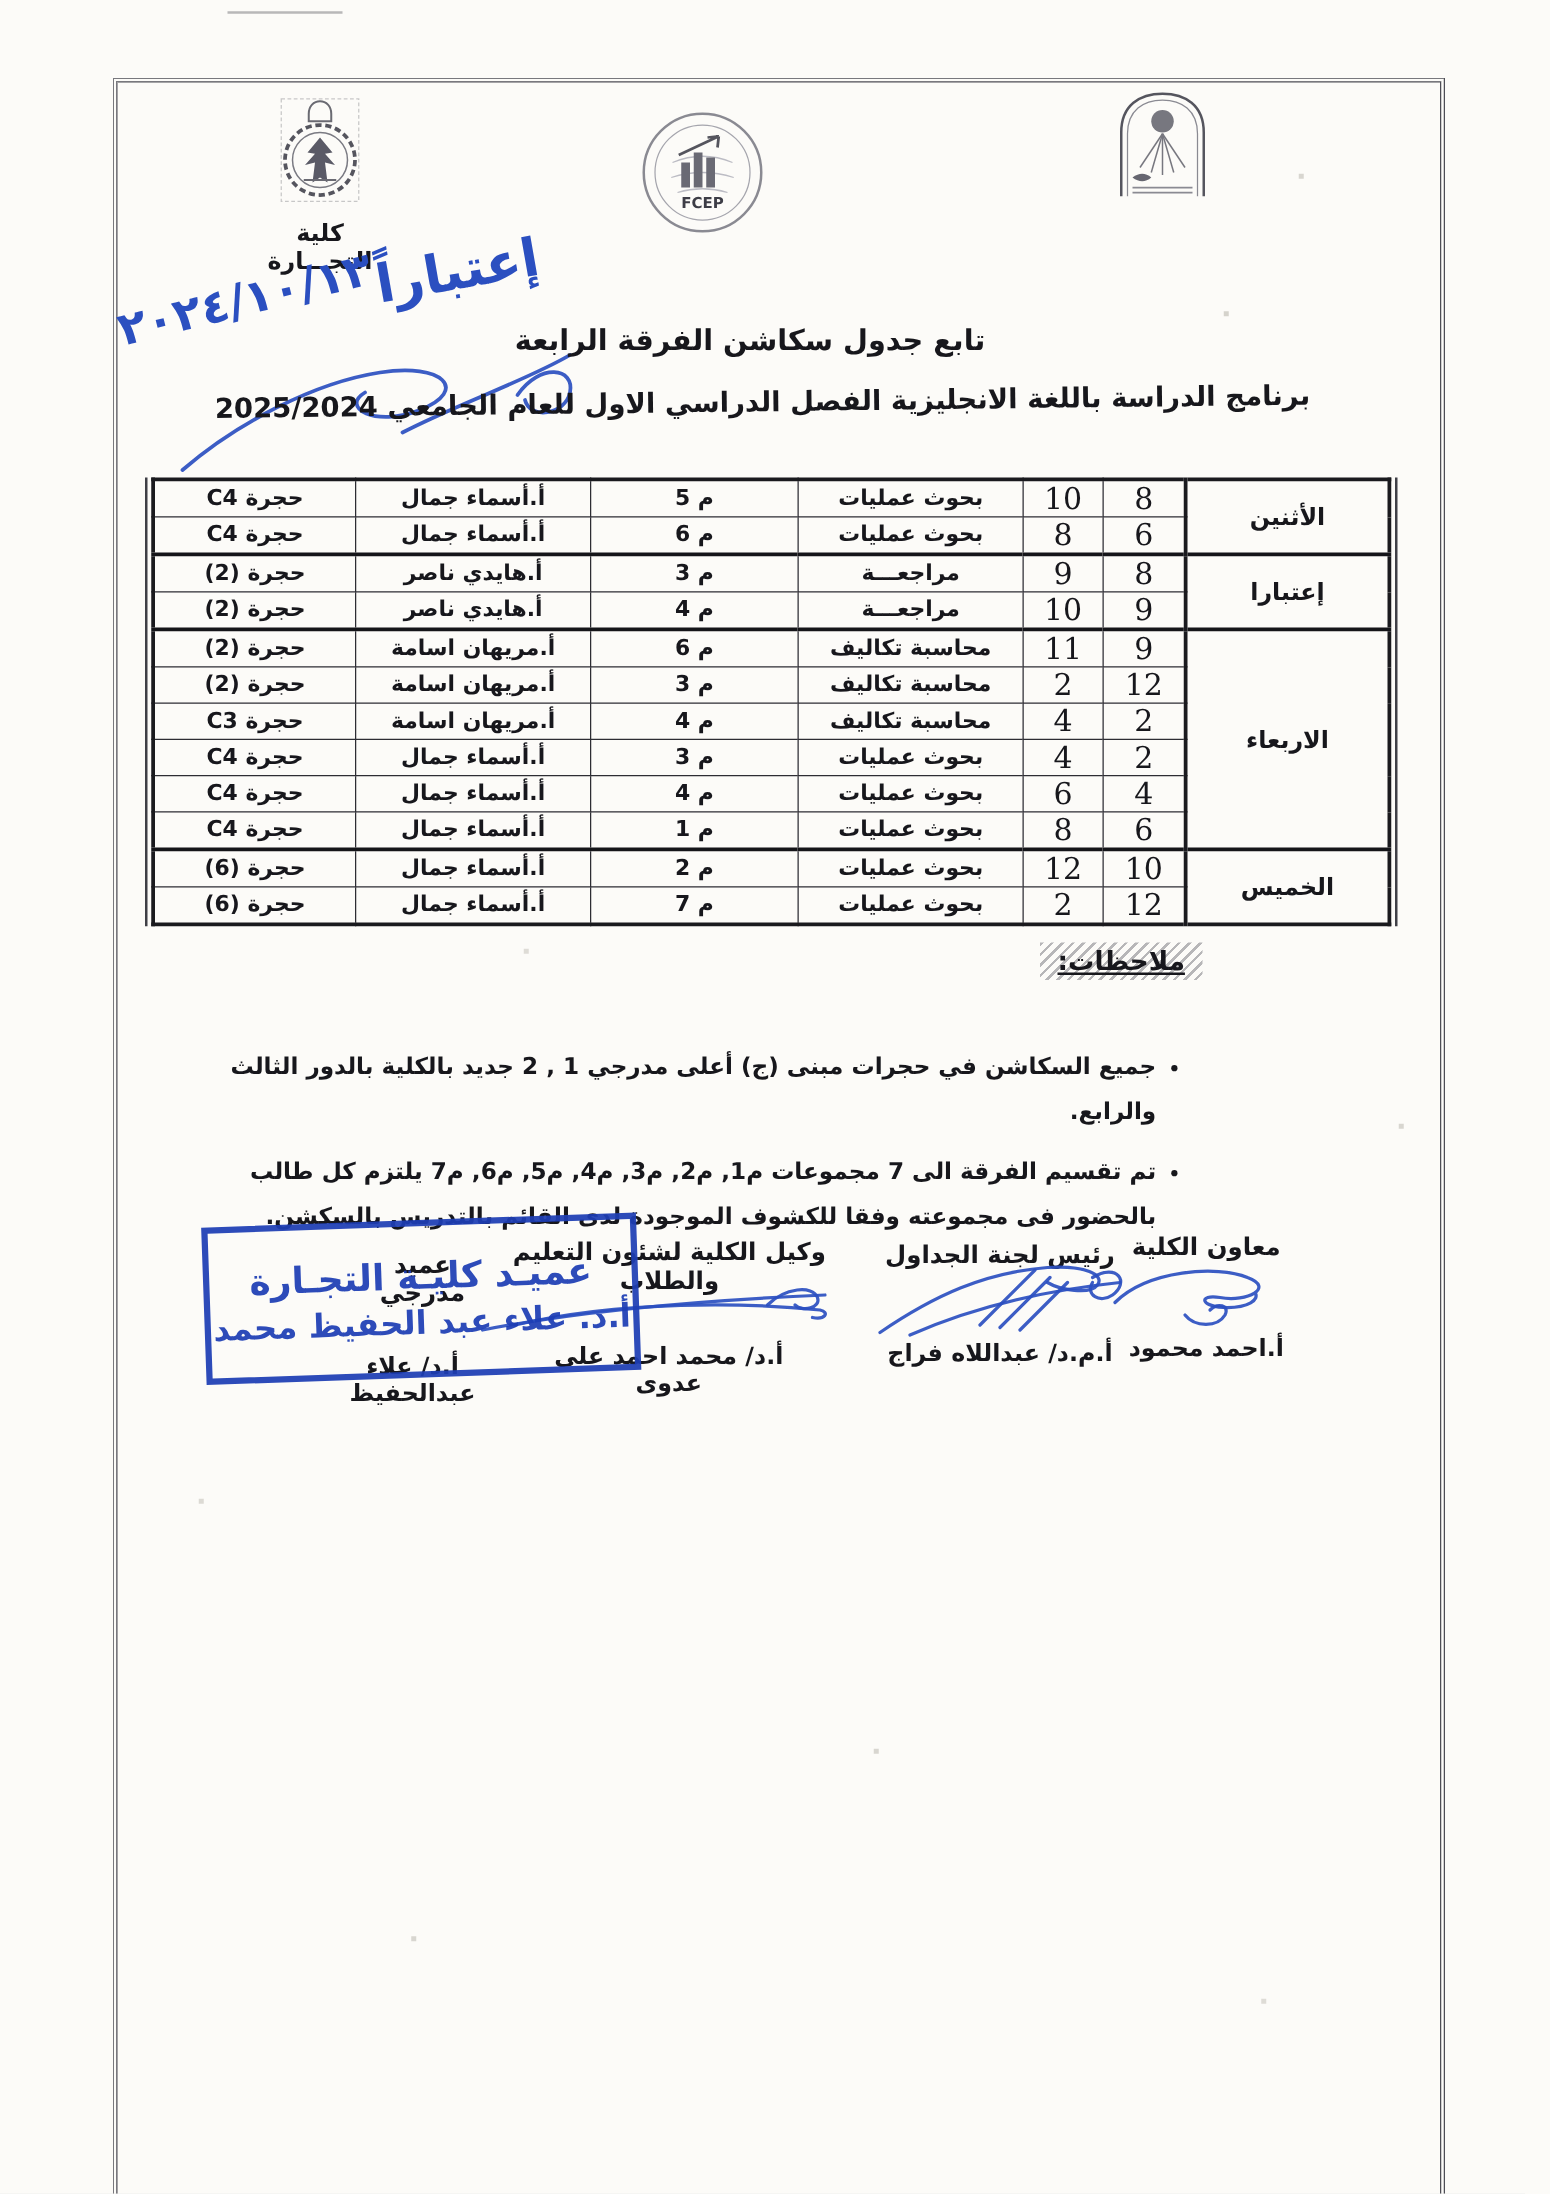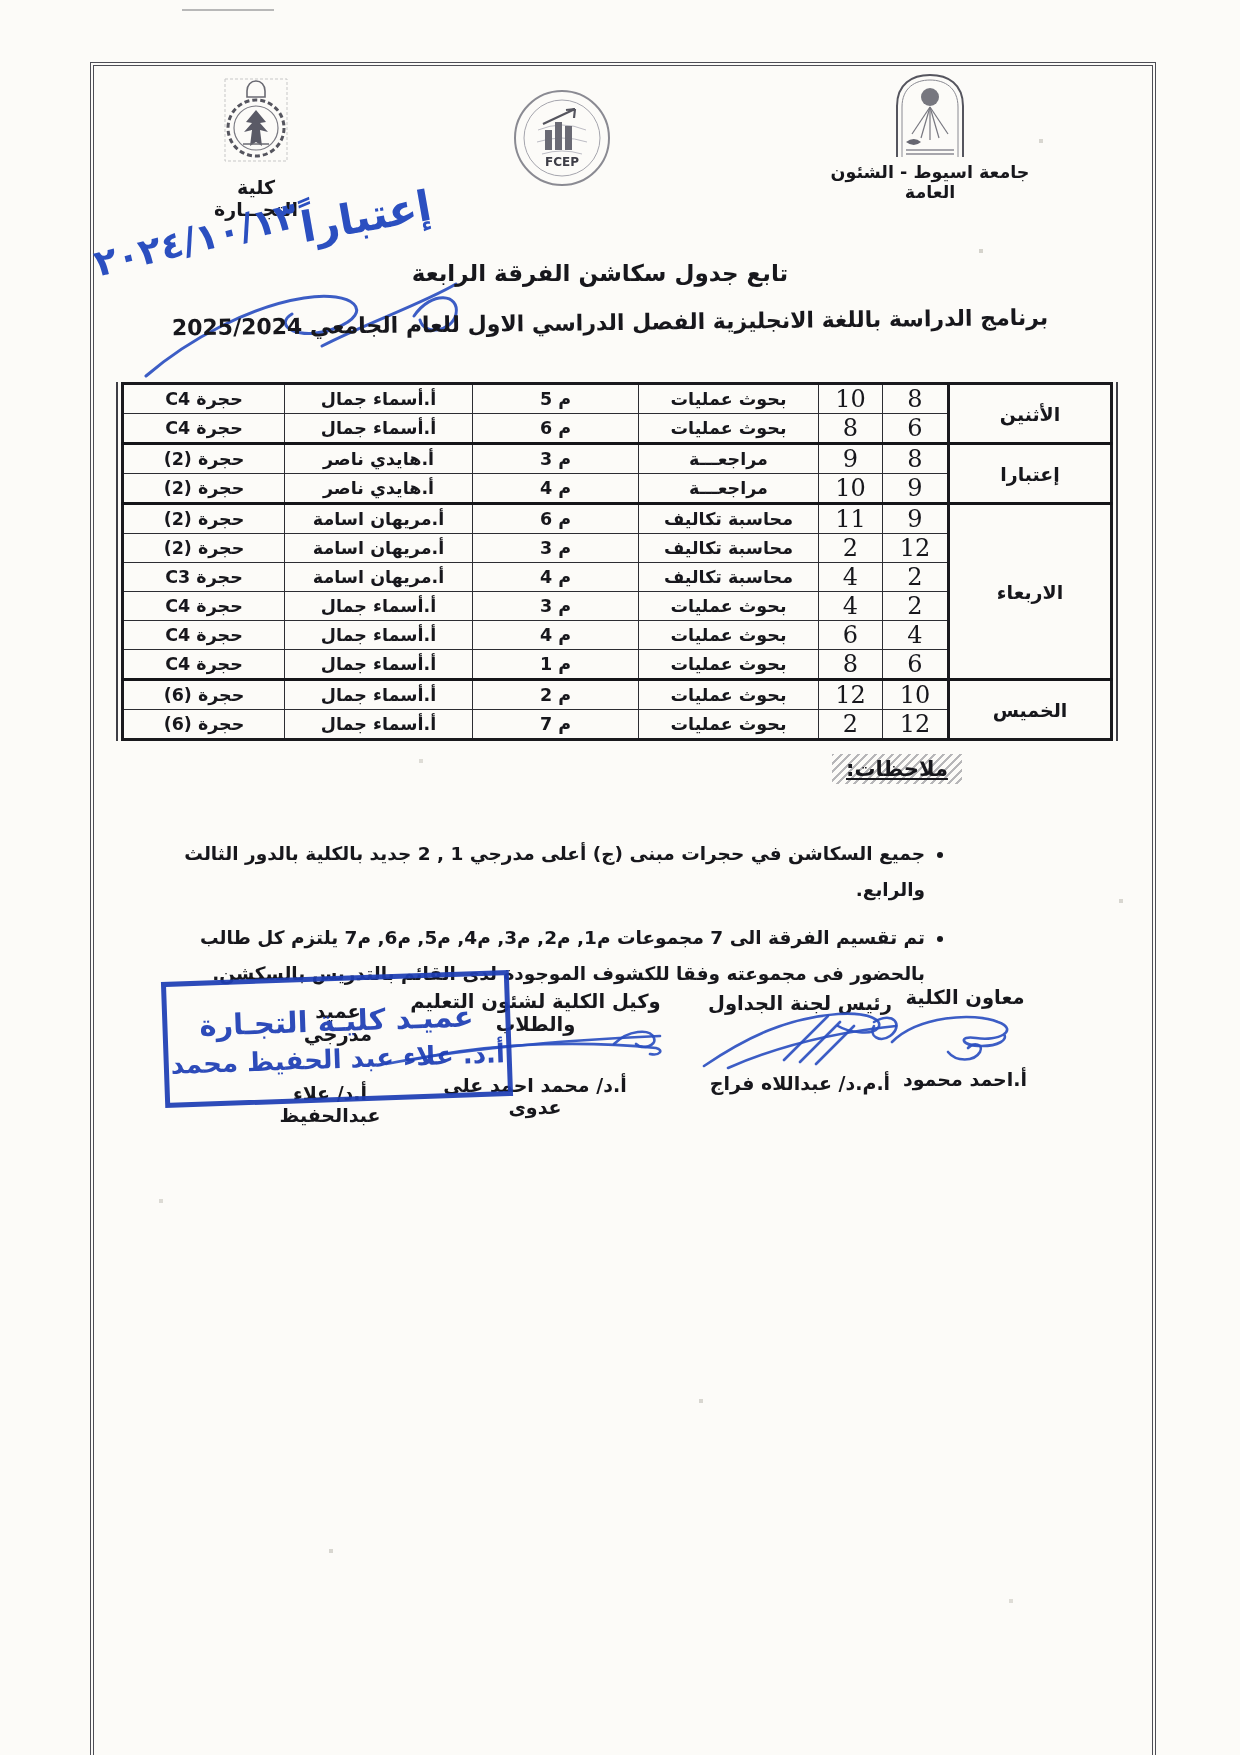--- a/index.html
+++ b/index.html
@@ -107,21 +107,20 @@
       <g stroke="#77777f" stroke-width="1.2">
         <line x1="38" y1="35" x2="20" y2="62"></line>
           <line x1="38" y1="35" x2="29" y2="66"></line>
         <line x1="38" y1="35" x2="38" y2="68"></line>
           <line x1="38" y1="35" x2="47" y2="66"></line>
         <line x1="38" y1="35" x2="56" y2="62"></line>
       </g>
       <path d="M14 70 q8 -6 15 0 q-7 6 -15 0" fill="#666670"></path>
       <path d="M14 78 h48 M14 82 h48" stroke="#8a8a92" stroke-width="1.4"></path>
     </svg>
-    <div class="lbl">جامعة اسيوط - الشئون العامة</div>
   </div>
 
   <div class="ink hw-word">إعتباراً</div>
   <div class="ink hw-date">
     <span>٢٠٢٤</span><span>/</span><span>١٠</span><span>/</span><span>١٣</span>
   </div>
   <svg class="hw-sig" width="350" height="120" viewBox="0 0 350 120">
     <path d="M20 104 C64 66 126 34 178 26 C228 18 250 40 210 56 C174 70 146 54 166 42"></path>
     <path d="M196 74 C238 52 296 32 330 12"></path>
     <path d="M288 44 C306 18 334 22 330 42 C326 60 298 64 294 48"></path>

